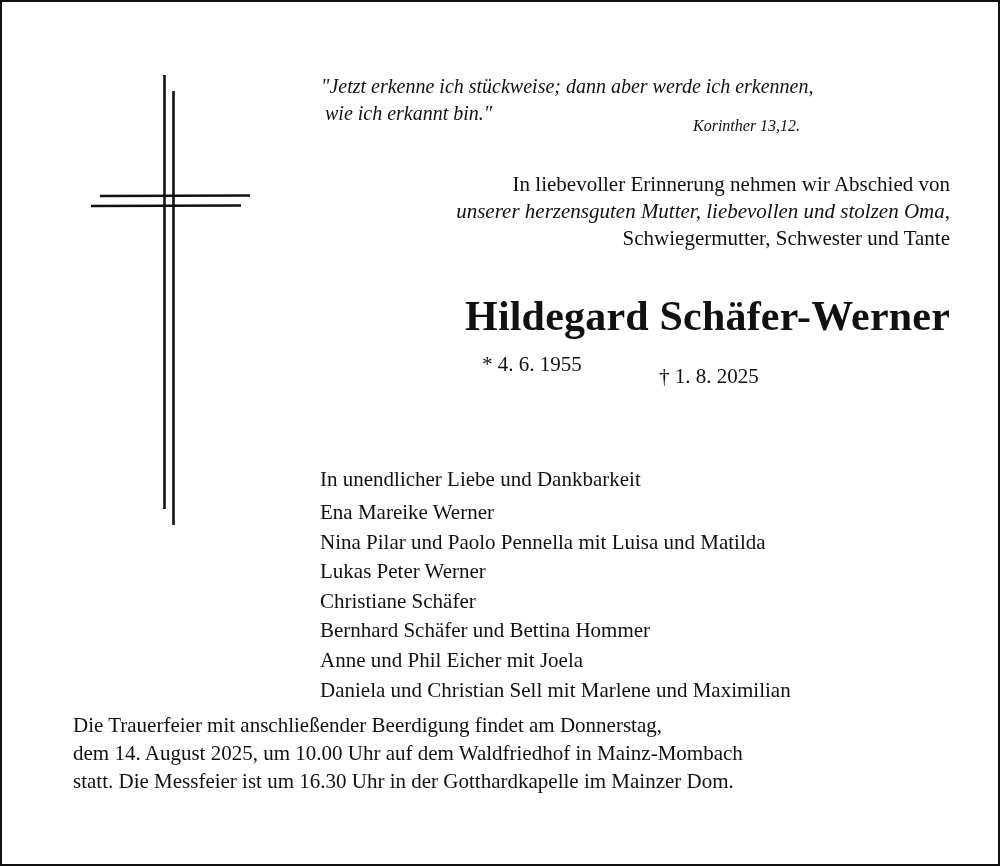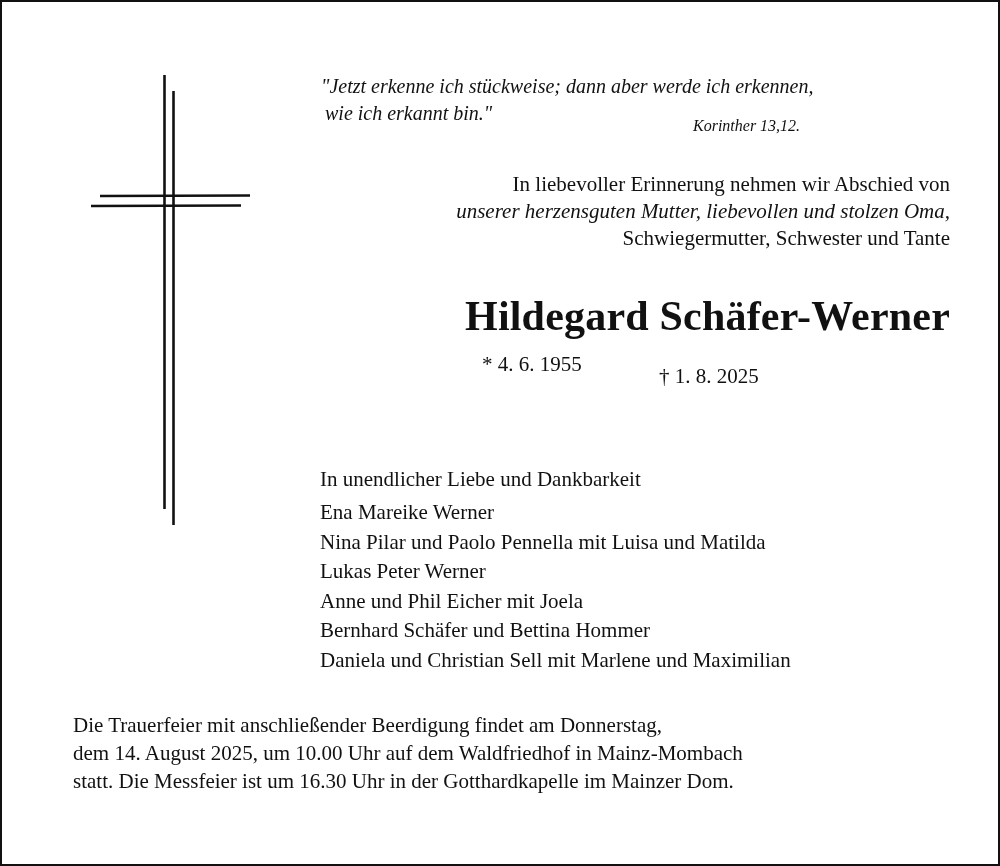--- a/index.html
+++ b/index.html
@@ -44,20 +44,21 @@
 <div class="abs serif name" style="left:300px;width:650px;text-align:right;top:292px;">Hildegard Schäfer-Werner</div>
 
 <div class="abs serif dates" style="left:482px;top:352px;">* 4. 6. 1955</div>
 <div class="abs serif dates" style="left:619px;top:364px;margin-left:40px;">† 1. 8. 2025</div>
 
 <div class="abs serif mourners" style="left:320px;top:420px;">In unendlicher Liebe und Dankbarkeit</div>
 <div class="abs serif mourners" style="left:320px;top:453px;">
   <div>Ena Mareike Werner</div>
   <div>Nina Pilar und Paolo Pennella mit Luisa und Matilda</div>
   <div>Lukas Peter Werner</div>
+  <div>Christiane Schäfer</div>
+  <div>Bernhard Schäfer und Bettina Hommer</div>
   <div>Anne und Phil Eicher mit Joela</div>
-  <div>Bernhard Schäfer und Bettina Hommer</div>
   <div>Daniela und Christian Sell mit Marlene und Maximilian</div>
 </div>
 
 <div class="abs serif funeral" style="left:73px;top:712px;">Die Trauerfeier mit anschließender Beerdigung findet am Donnerstag,</div>
 <div class="abs serif funeral" style="left:73px;top:740px;">dem 14. August 2025, um 10.00 Uhr auf dem Waldfriedhof in Mainz-Mombach</div>
 <div class="abs serif funeral" style="left:73px;top:768px;">statt. Die Messfeier ist um 16.30 Uhr in der Gotthardkapelle im Mainzer Dom.</div>
 
 </body></html>

